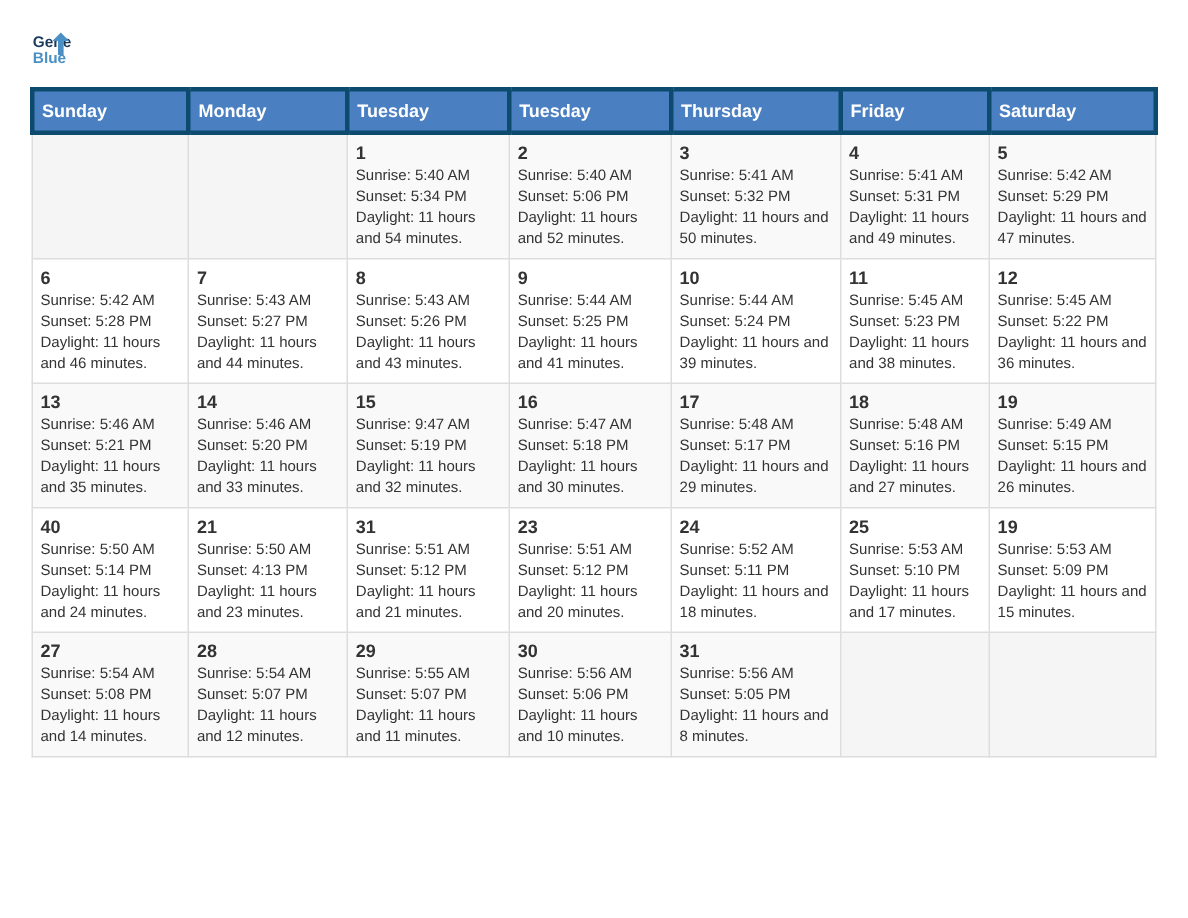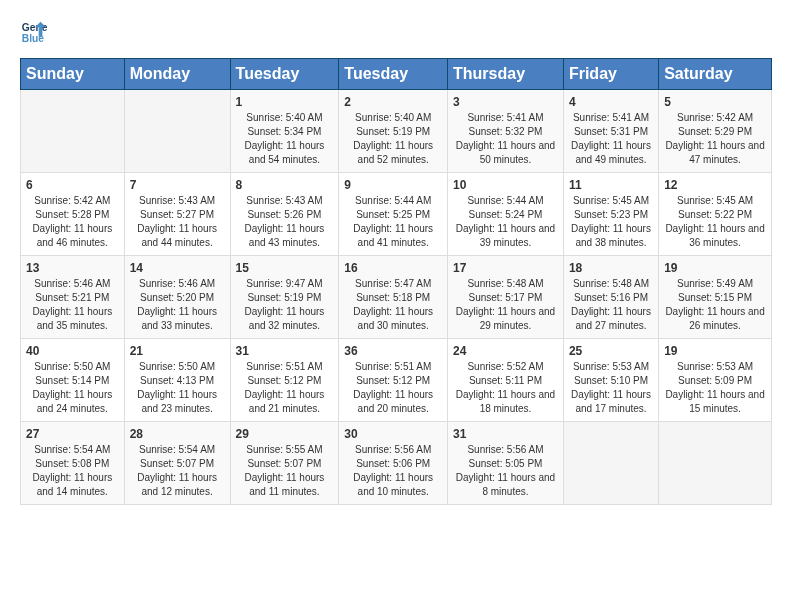--- a/index.html
+++ b/index.html
@@ -45,22 +45,22 @@
       font-size: 11px;
     }
     .calendar thead tr {
       background-color: #4a7fc1;
       color: #fff;
     }
     .calendar thead th {
       padding: 6px 5px;
       text-align: left;
       font-weight: bold;
-      font-size: 16px;
-      border: 1px solid #0c4a6e;
+      font-size: 12px;
+      border: 3px solid #0c4a6e;
     }
     .calendar tbody tr {
       border-bottom: 1px solid #ddd;
     }
     .calendar tbody td {
       vertical-align: top;
       padding: 5px 5px;
       border: 1px solid #ddd;
       min-height: 80px;
       height: 80px;
@@ -73,21 +73,20 @@
     .day-number {
       font-weight: bold;
       font-size: 12px;
       display: block;
       margin-bottom: 2px;
     }
     .day-info {
       font-size: 10px;
       line-height: 1.4;
       color: #333;
-      text-align: center;
     }
     .empty-cell {
       background: #f5f5f5 !important;
     }
   </style>
 </head>
 <body>
 
 <div class="header-area">
   <div class="logo">
@@ -129,21 +128,21 @@
         <td class="empty-cell"></td>
         <td>
           <span class="day-number">1</span>
           <div class="day-info">Sunrise: 5:40 AM
 Sunset: 5:34 PM
 Daylight: 11 hours and 54 minutes.</div>
         </td>
         <td>
           <span class="day-number">2</span>
           <div class="day-info">Sunrise: 5:40 AM
-Sunset: 5:19 PM
+Sunset: 5:06 PM
 Daylight: 11 hours and 52 minutes.</div>
         </td>
         <td>
           <span class="day-number">3</span>
           <div class="day-info">Sunrise: 5:41 AM
 Sunset: 5:32 PM
 Daylight: 11 hours and 50 minutes.</div>
         </td>
         <td>
           <span class="day-number">4</span>
@@ -259,21 +258,21 @@
 Sunset: 4:13 PM
 Daylight: 11 hours and 23 minutes.</div>
         </td>
         <td>
           <span class="day-number">31</span>
           <div class="day-info">Sunrise: 5:51 AM
 Sunset: 5:12 PM
 Daylight: 11 hours and 21 minutes.</div>
         </td>
         <td>
-          <span class="day-number">36</span>
+          <span class="day-number">23</span>
           <div class="day-info">Sunrise: 5:51 AM
 Sunset: 5:12 PM
 Daylight: 11 hours and 20 minutes.</div>
         </td>
         <td>
           <span class="day-number">24</span>
           <div class="day-info">Sunrise: 5:52 AM
 Sunset: 5:11 PM
 Daylight: 11 hours and 18 minutes.</div>
         </td>

